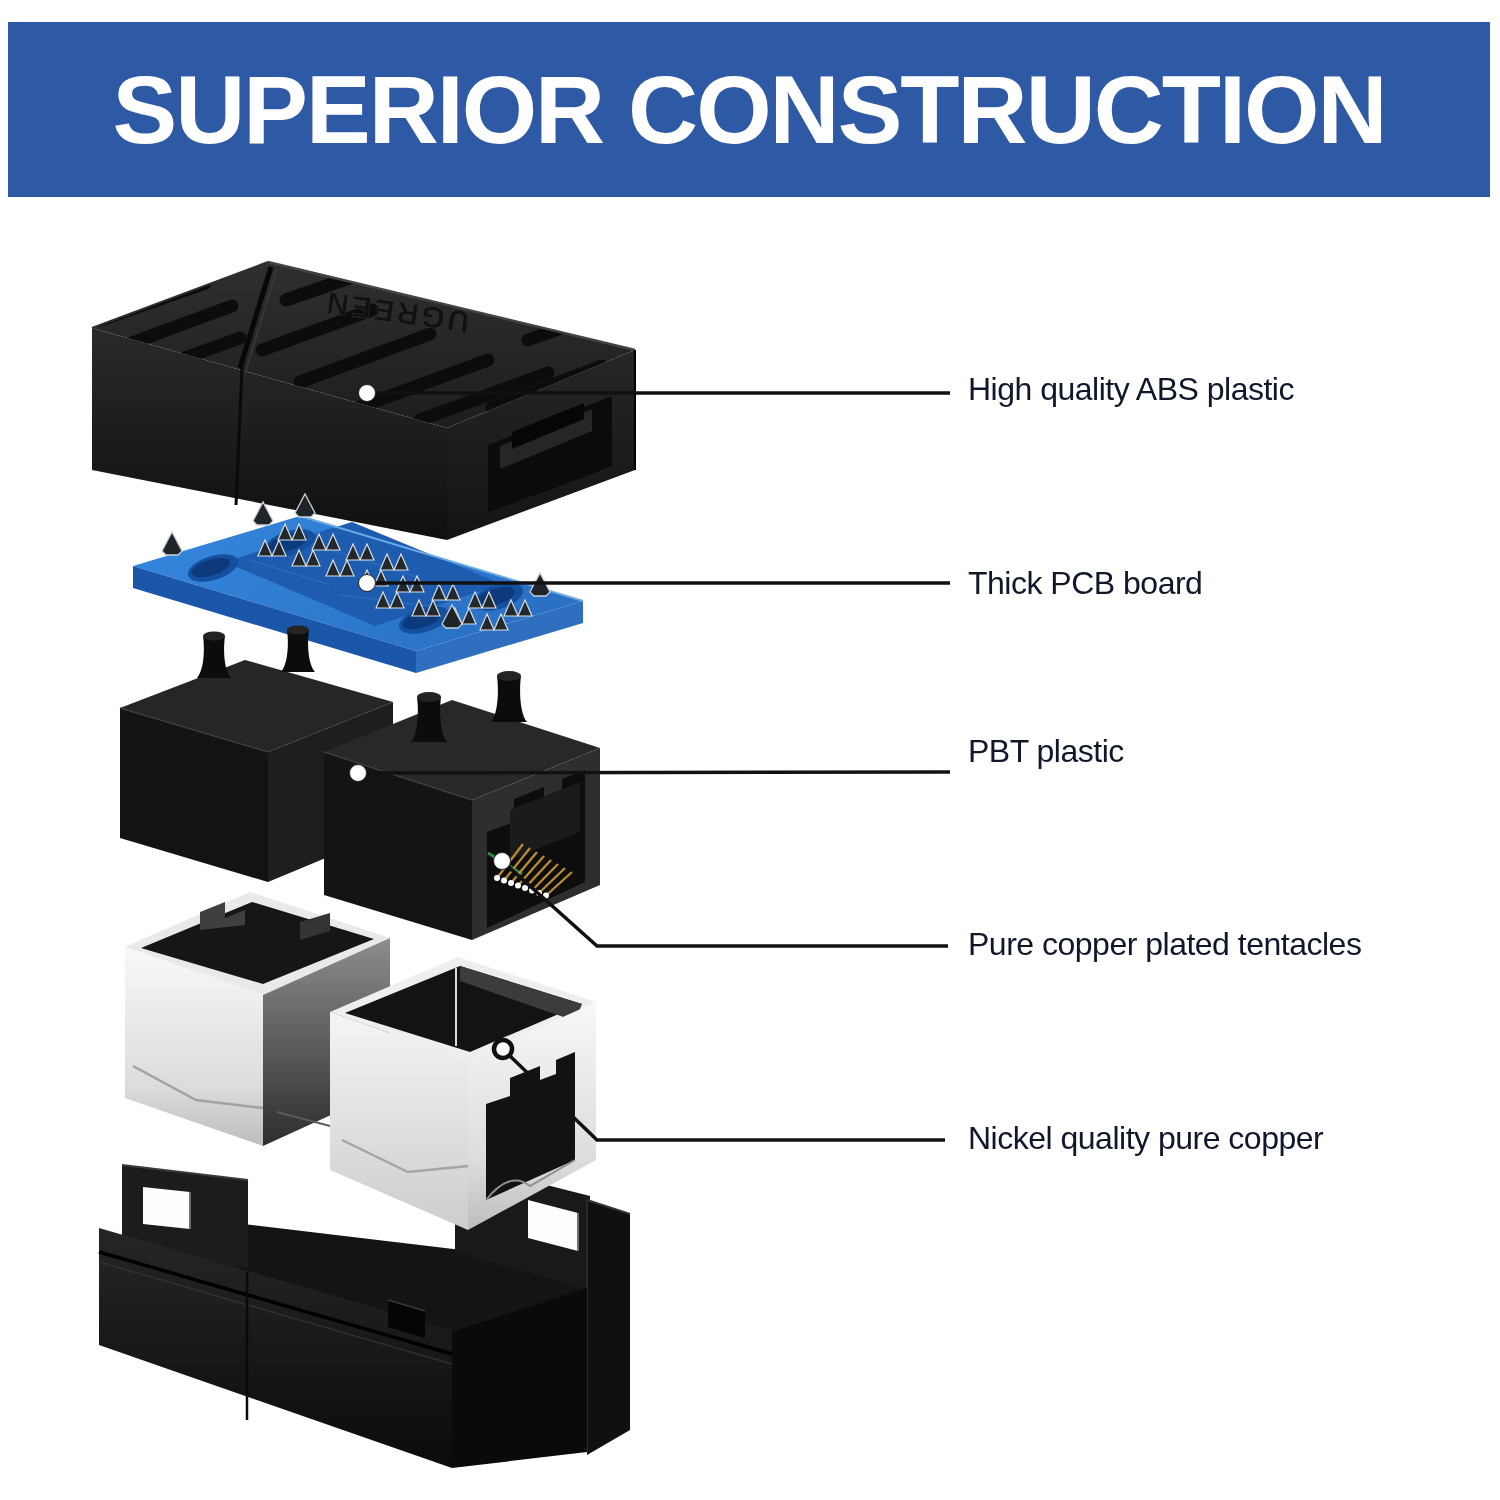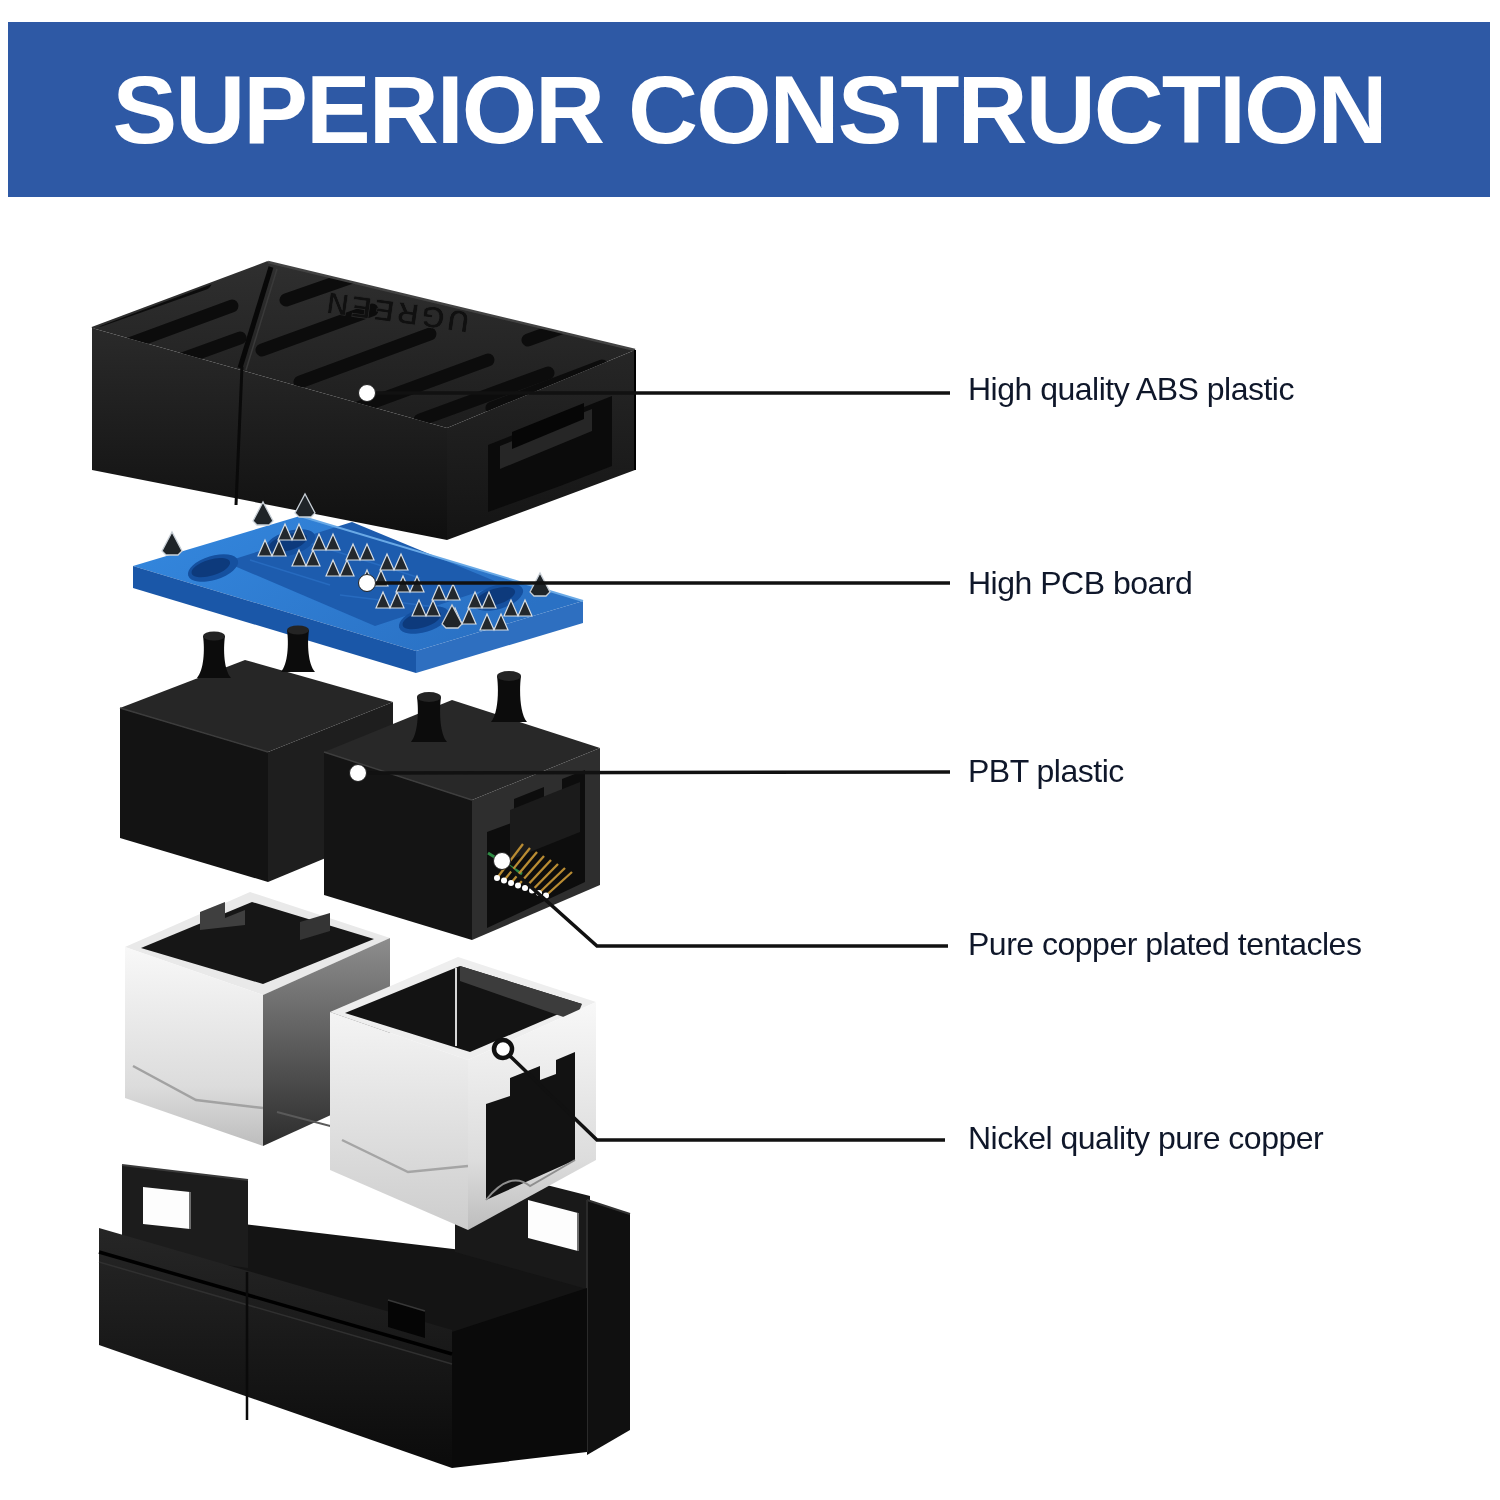--- a/index.html
+++ b/index.html
@@ -4,21 +4,21 @@
 <style>
   html,body{margin:0;padding:0;background:#ffffff;}
   .canvas{position:relative;width:1500px;height:1500px;background:#fff;overflow:hidden;
           font-family:"Liberation Sans", sans-serif;}
   .banner{position:absolute;left:8px;right:10px;top:22px;height:175px;
           display:flex;align-items:center;justify-content:center;}
   .banner h1{margin:0;font-size:97px;font-weight:bold;letter-spacing:-2px;white-space:nowrap;}
   .stage{position:absolute;left:0;top:0;width:1500px;height:1500px;}
   .callout-label{position:absolute;left:968px;height:56px;line-height:56px;
           font-size:32px;letter-spacing:-0.5px;color:#0f172a;white-space:nowrap;}
-  .lbl-0{top:361px;} .lbl-1{top:555px;} .lbl-2{top:743px;text-align:center;} .lbl-3{top:916px;} .lbl-4{top:1110px;}
+  .lbl-0{top:361px;} .lbl-1{top:555px;} .lbl-2{top:723px;text-align:center;} .lbl-3{top:916px;} .lbl-4{top:1110px;}
 </style>
 </head>
 <body>
 
 <div class="canvas">
 
   <div class="banner" style="background: rgb(46, 89, 165);">
     <h1 style="color: rgb(255, 255, 255);">SUPERIOR CONSTRUCTION</h1>
   </div>
 
@@ -261,18 +261,18 @@
         <circle cx="502" cy="861" r="8.5" fill="#ffffff" stroke="#222" stroke-width="1"></circle>
       </g>
       <g>
         <polyline points="510,1056 597,1140 945,1140"></polyline>
         <circle cx="503" cy="1049" r="9" fill="#ffffff" stroke="#111" stroke-width="4.5"></circle>
       </g>
     </g>
   </svg>
 
   <div class="callout-label lbl-0">High quality ABS plastic</div>
-  <div class="callout-label lbl-1">High PCB board</div>
+  <div class="callout-label lbl-1">Thick PCB board</div>
   <div class="callout-label lbl-2">PBT plastic</div>
   <div class="callout-label lbl-3">Pure copper plated tentacles</div>
   <div class="callout-label lbl-4">Nickel quality pure copper</div>
 
 </div>
 
 </body></html>

